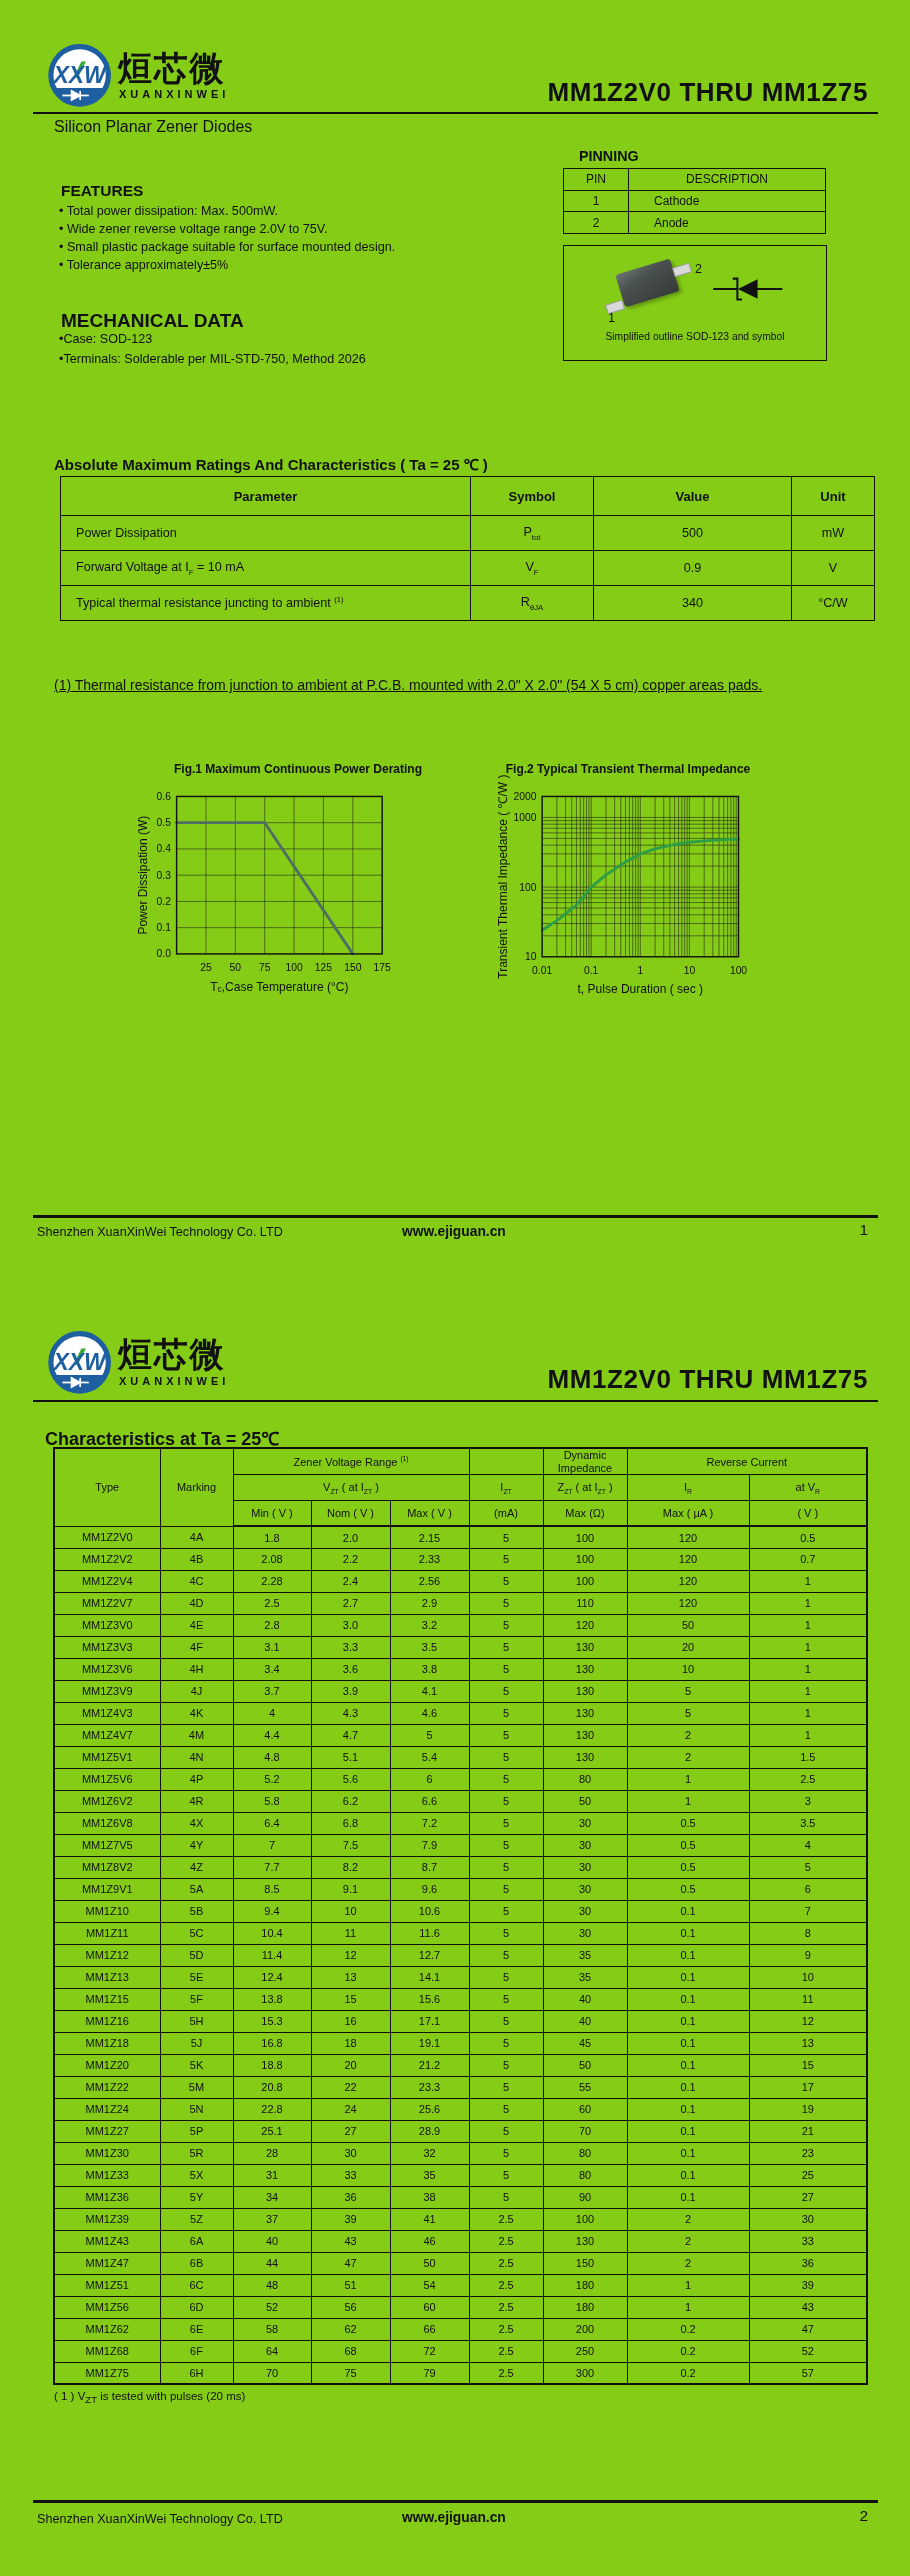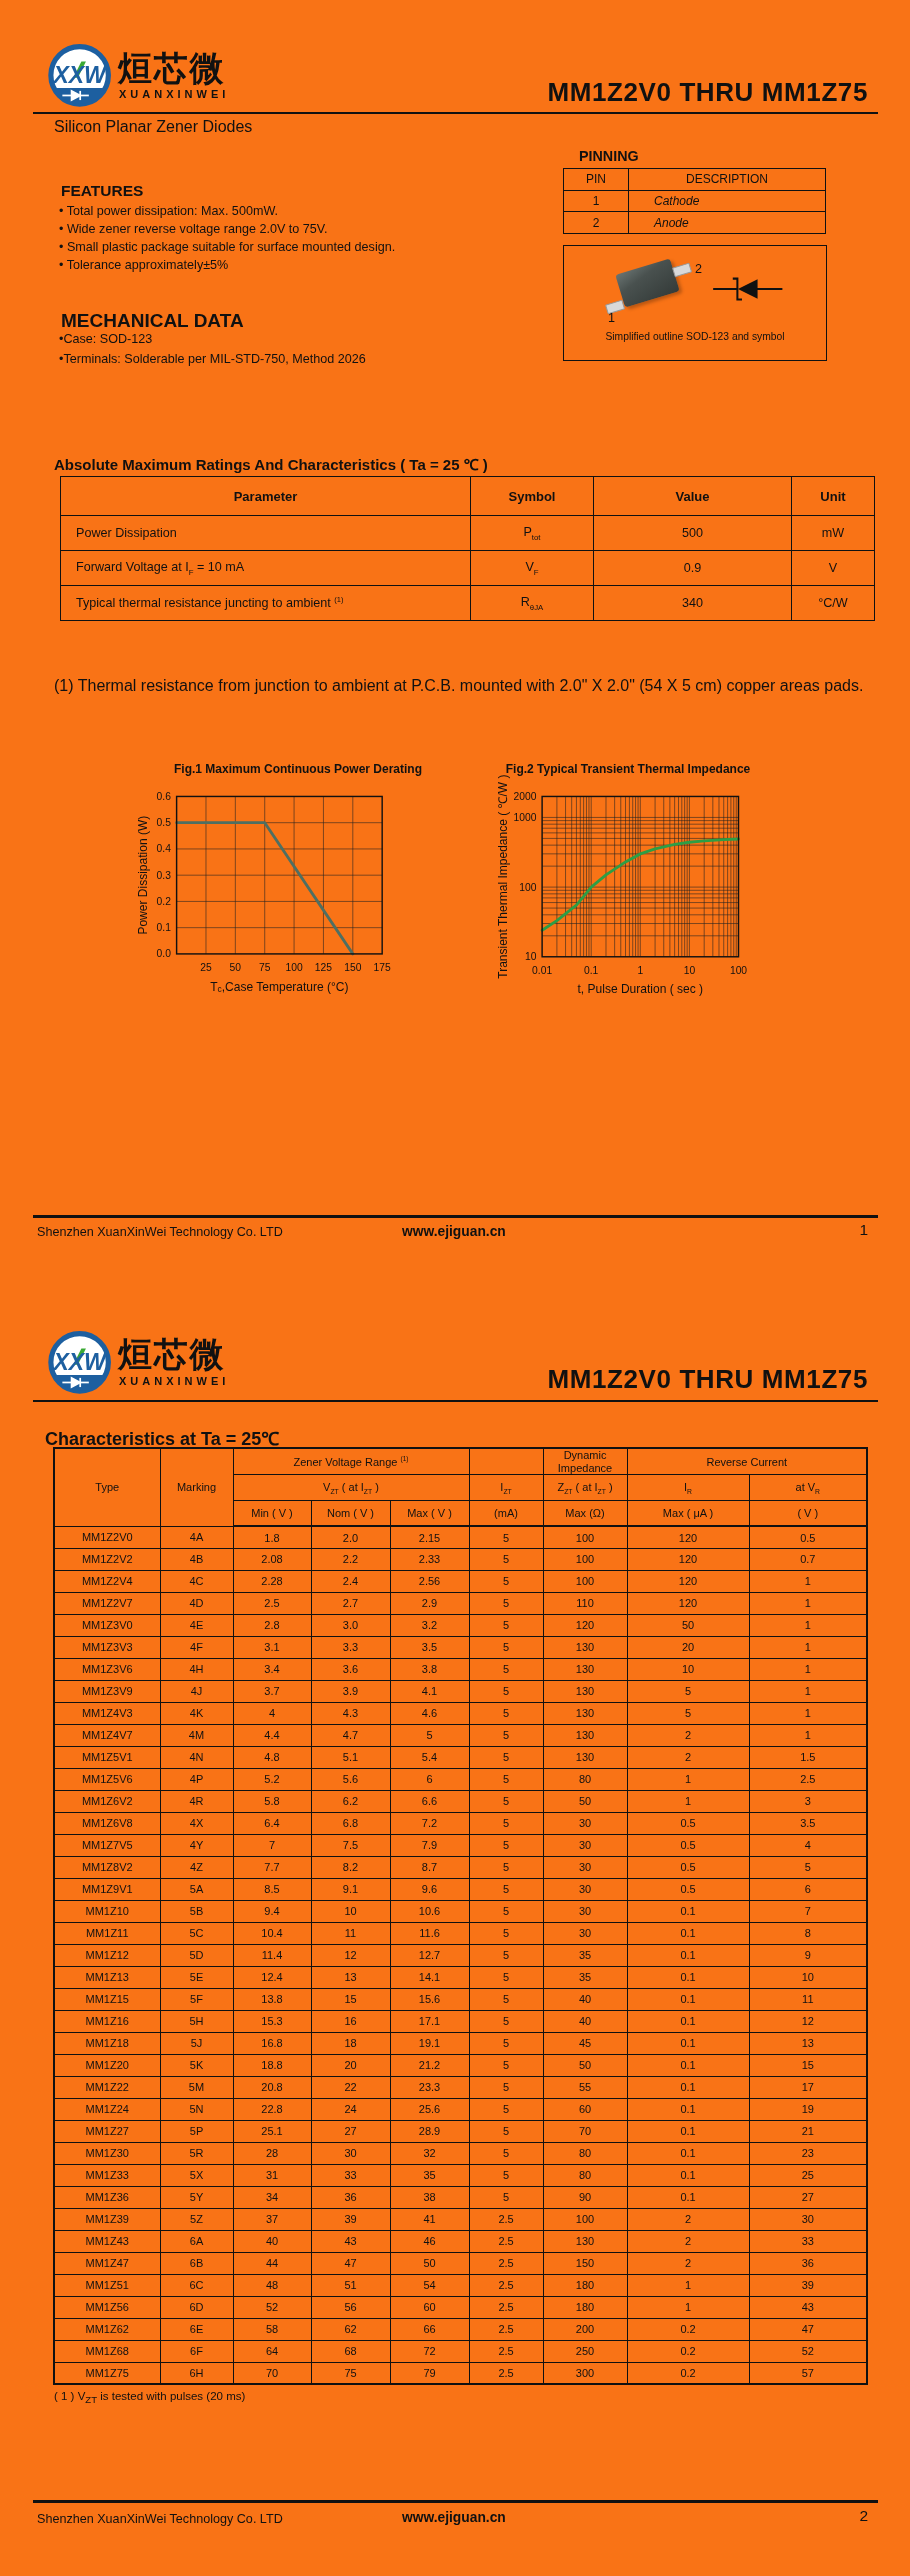--- a/index.html
+++ b/index.html
@@ -1,25 +1,25 @@
 <!DOCTYPE html>
 <html style="font-size:9.2px"><head>
 <meta charset="utf-8">
 <style>
   html,body{margin:0;padding:0;background:#ffffff;}
-  #sheet{position:relative;width:910px;height:2576px;background:#f97316;
+  #sheet{position:relative;width:910px;height:2576px;background:#84cc16;
          font-family:"Liberation Sans",sans-serif;color:#111;overflow:hidden;}
   .abs{position:absolute;}
   .rule{position:absolute;background:#111;}
   .bold{font-weight:bold;text-align:right;}
   table{border-collapse:collapse;table-layout:fixed;}
   
   .pint{position:absolute;border:1.1px solid #111;}
   .pint th,.pint td{border:1.1px solid #111;font-size:12px;font-weight:400;text-align:center;height:20.7px;padding:0;}
-  .pint td.desc{text-align:left;padding-left:25px;font-style:italic;}
+  .pint td.desc{text-align:left;padding-left:25px;}
   
   .abst{position:absolute;border:1.7px solid #111;}
   .abst th{border:1.1px solid #111;font-size:13px;font-weight:bold;height:38px;padding:0;}
   .abst td{border:1.1px solid #111;font-size:12.6px;text-align:center;height:34px;padding:0;}
   .abst td.param{text-align:left;padding-left:15px;}
   .abst sub,.chartbl sub{font-size:62%;}
   .abst sup,.chartbl sup{font-size:60%;}
   
   .chartbl{position:absolute;border:2.3px solid #111;}
   .chartbl th{border:1.1px solid #111;font-weight:400;font-size:11px;padding:0;}
@@ -148,21 +148,21 @@
         <td>V</td>
       </tr>
       <tr>
         <td class="param">Typical thermal resistance juncting to ambient <sup>(1)</sup></td>
         <td>R<sub>θJA</sub></td>
         <td>340</td>
         <td>°C/W</td>
       </tr>
     </tbody>
   </table>
-  <div class="abs" style="left:54px;top:677px;font-size:16px;">(1)  Thermal resistance from junction to ambient at P.C.B. mounted with 2.0" X 2.0" (54 X 5 cm) copper areas pads.</div>
+  <div class="abs" style="left:54px;top:677px;font-size:14px;text-decoration:underline;">(1)  Thermal resistance from junction to ambient at P.C.B. mounted with 2.0" X 2.0" (54 X 5 cm) copper areas pads.</div>
 
   <div class="abs bold" style="left:143px;top:762px;width:310px;text-align:center;font-size:12px;">Fig.1  Maximum Continuous Power Derating</div>
   <svg style="left:143px;top:785px;" width="310" height="213" viewBox="0 0 540 372">
       <line x1="109.28571428571428" y1="20" x2="109.28571428571428" y2="295" stroke="#222" stroke-width="1"></line>
       <line x1="160.57142857142856" y1="20" x2="160.57142857142856" y2="295" stroke="#222" stroke-width="1"></line>
       <line x1="211.85714285714286" y1="20" x2="211.85714285714286" y2="295" stroke="#222" stroke-width="1"></line>
       <line x1="263.1428571428571" y1="20" x2="263.1428571428571" y2="295" stroke="#222" stroke-width="1"></line>
       <line x1="314.42857142857144" y1="20" x2="314.42857142857144" y2="295" stroke="#222" stroke-width="1"></line>
       <line x1="365.7142857142857" y1="20" x2="365.7142857142857" y2="295" stroke="#222" stroke-width="1"></line>
       <line x1="58" y1="249.16666666666666" x2="417" y2="249.16666666666666" stroke="#222" stroke-width="1"></line>

